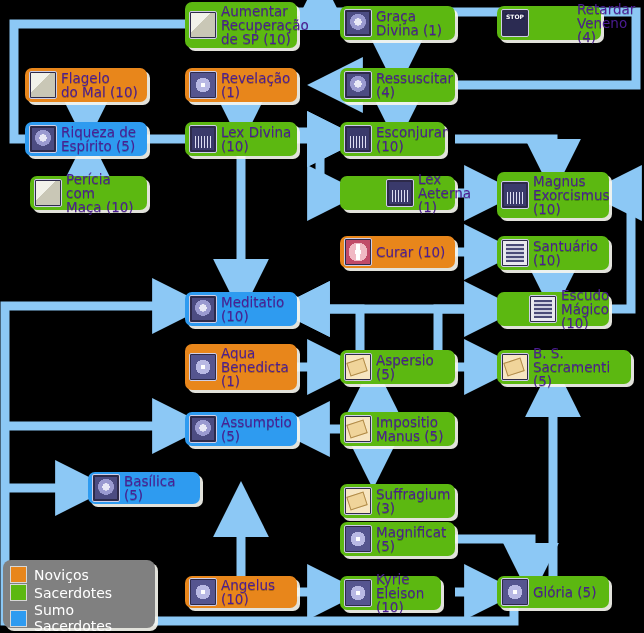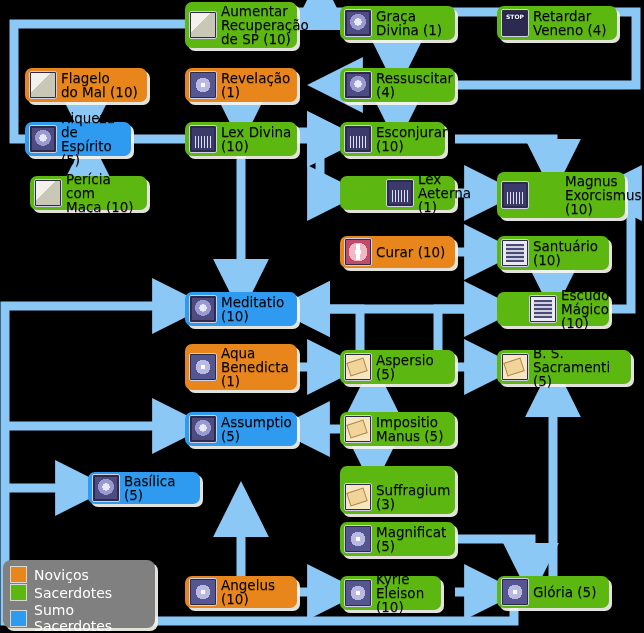--- a/index.html
+++ b/index.html
@@ -8,21 +8,21 @@
   #stage{position:relative;width:644px;height:633px;background:#000;}
 
   
   #wires{position:absolute;left:0;top:0;width:644px;height:633px;}
 
   
   .node{position:absolute;box-sizing:border-box;
         border-radius:7px;
         display:flex;align-items:center;
         padding:3px 5px 3px 4px;
-        color:#000000;line-height:1.04;
+        color:#4c1d95;line-height:1.04;
         font-size:13.5px;
         box-shadow:3px 3px 0 rgba(245,245,238,.92);
         z-index:5;}
   .node .ico{width:26px;height:26px;flex:0 0 26px;margin-right:4px;
              border-radius:2px;position:relative;overflow:hidden;
              background:#2d2a4a;border:1px solid #cfcfe8;}
   .node .lbl{flex:1 1 auto;white-space:pre-line;text-shadow:0 1px 0 rgba(0,0,0,.25);}
   .node.green{background:#5cb811;}
   .node.orange{background:#e8861b;}
   .node.blue{background:#2e9bf0;}
@@ -161,21 +161,21 @@
 Recuperação
 de SP (10)</span>
     </div>
     <div class="node green" style="left: 340px; top: 6px; width: 115px; height: 34px;">
       <span class="ico">
         <span class="g1"></span>
       </span>
       <span class="lbl">Graça
 Divina (1)</span>
     </div>
-    <div class="node green" style="left: 497px; top: 6px; width: 120px; height: 34px;">
+    <div class="node green" style="left: 497px; top: 6px; width: 104px; height: 34px; gap: 44px;">
       <span class="ico">
         <span class="g7"></span>
       </span>
       <span class="lbl">Retardar
 Veneno (4)</span>
     </div>
     <div class="node orange" style="left: 25px; top: 68px; width: 122px; height: 34px;">
       <span class="ico">
         <span class="g2"></span>
       </span>
@@ -189,21 +189,21 @@
       <span class="lbl">Revelação
 (1)</span>
     </div>
     <div class="node green" style="left: 340px; top: 68px; width: 115px; height: 34px;">
       <span class="ico">
         <span class="g1"></span>
       </span>
       <span class="lbl">Ressuscitar
 (4)</span>
     </div>
-    <div class="node blue" style="left: 25px; top: 122px; width: 106px; height: 34px; justify-content: center;">
+    <div class="node blue" style="left: 25px; top: 122px; width: 122px; height: 34px; justify-content: center;">
       <span class="ico">
         <span class="g1"></span>
       </span>
       <span class="lbl">Riqueza de
 Espírito (5)</span>
     </div>
     <div class="node green" style="left: 185px; top: 122px; width: 112px; height: 34px;">
       <span class="ico">
         <span class="g3"></span>
       </span>
@@ -224,21 +224,21 @@
       <span class="lbl">Perícia com
 Maça (10)</span>
     </div>
     <div class="node green" style="left: 340px; top: 176px; width: 115px; height: 34px; padding-left: 46px;">
       <span class="ico">
         <span class="g3"></span>
       </span>
       <span class="lbl">Lex Aeterna
 (1)</span>
     </div>
-    <div class="node green" style="left: 497px; top: 172px; width: 128px; height: 46px; gap: 32px;">
+    <div class="node green" style="left: 497px; top: 172px; width: 112px; height: 46px;">
       <span class="ico">
         <span class="g3"></span>
       </span>
       <span class="lbl">Magnus
 Exorcismus
 (10)</span>
     </div>
     <div class="node orange" style="left: 340px; top: 236px; width: 115px; height: 32px;">
       <span class="ico">
         <span class="g4"></span>
@@ -295,21 +295,21 @@
       <span class="lbl">Assumptio
 (5)</span>
     </div>
     <div class="node green" style="left: 340px; top: 412px; width: 115px; height: 34px;">
       <span class="ico">
         <span class="g5"></span>
       </span>
       <span class="lbl">Impositio
 Manus (5)</span>
     </div>
-    <div class="node green" style="left: 340px; top: 466px; width: 115px; height: 48px; align-items: flex-end;">
+    <div class="node green" style="left: 340px; top: 484px; width: 115px; height: 34px; align-items: flex-end;">
       <span class="ico">
         <span class="g5"></span>
       </span>
       <span class="lbl">Suffragium
 (3)</span>
     </div>
     <div class="node blue" style="left: 88px; top: 472px; width: 112px; height: 32px;">
       <span class="ico">
         <span class="g1"></span>
       </span>

